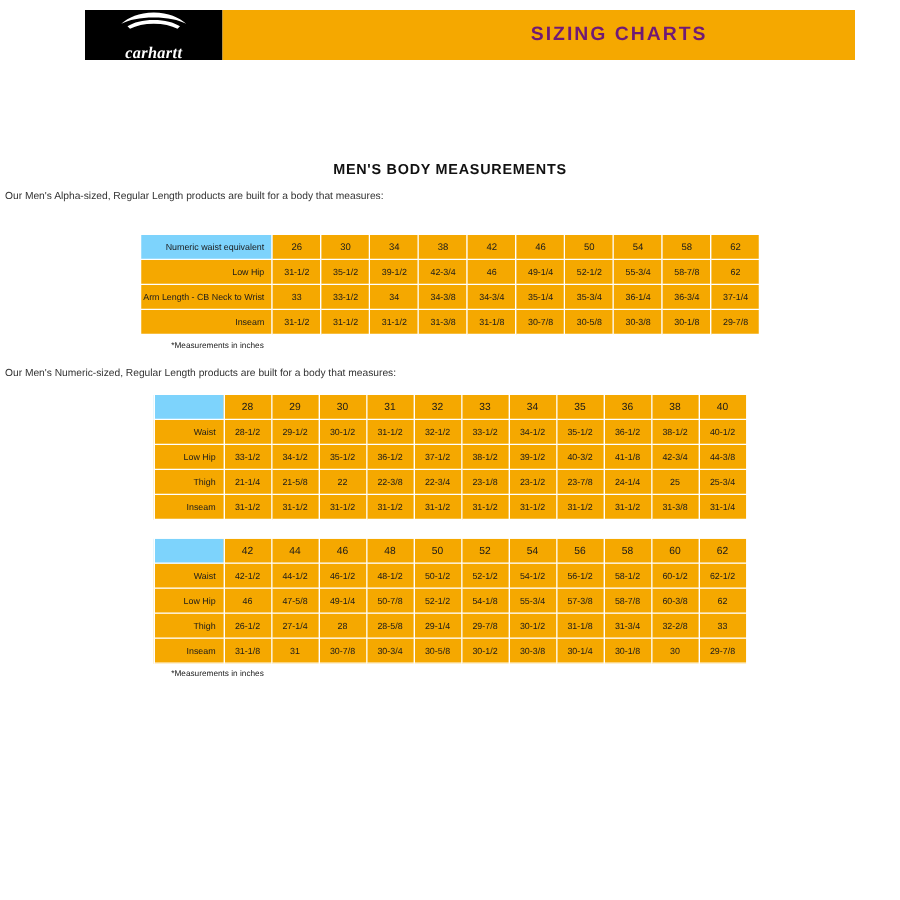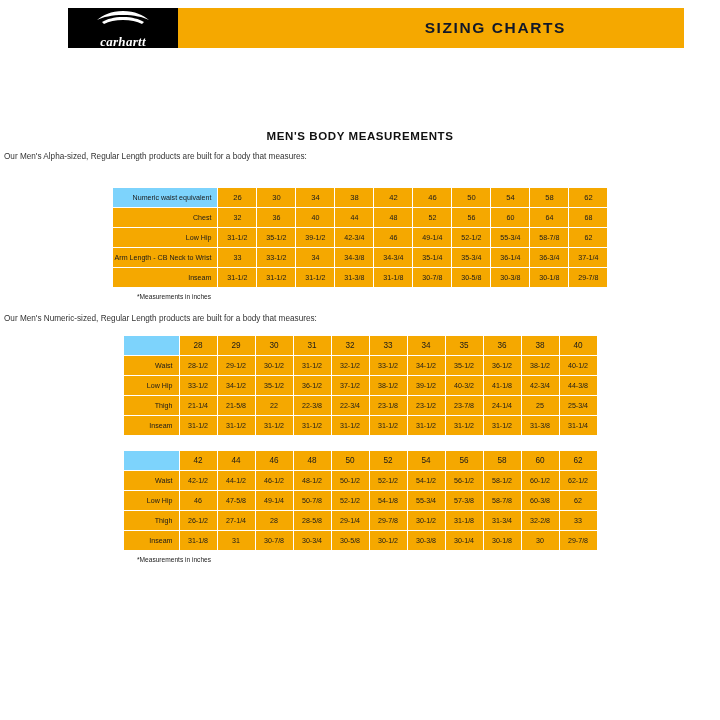--- a/index.html
+++ b/index.html
@@ -56,21 +56,21 @@
     flex: 1 1 auto;
     background: #F5A800;
     display: flex;
     align-items: center;
     justify-content: flex-end;
   }
   .header-title {
     font-size: 15.5px;
     font-weight: bold;
     letter-spacing: 1.6px;
-    color: #0f172a;
+    color: #701a75;
     padding-right: 118px;
   }
   .header-right {
     flex: 0 0 36px;
     background: #ffffff;
   }
 
   
   .content {
     padding: 0 0 0 0;
@@ -202,33 +202,20 @@
           <td class="val subhdr">34</td>
           <td class="val subhdr">38</td>
           <td class="val subhdr">42</td>
           <td class="val subhdr">46</td>
           <td class="val subhdr">50</td>
           <td class="val subhdr">54</td>
           <td class="val subhdr">58</td>
           <td class="val subhdr">62</td>
         </tr>
 
-        <tr>
-          <td class="lbl">Chest</td>
-          <td class="val">32</td>
-          <td class="val">36</td>
-          <td class="val">40</td>
-          <td class="val">44</td>
-          <td class="val">48</td>
-          <td class="val">52</td>
-          <td class="val">56</td>
-          <td class="val">60</td>
-          <td class="val">64</td>
-          <td class="val">68</td>
-        </tr>
 
 
         <tr>
           <td class="lbl">Low Hip</td>
           <td class="val">31-1/2</td>
           <td class="val">35-1/2</td>
           <td class="val">39-1/2</td>
           <td class="val">42-3/4</td>
           <td class="val">46</td>
           <td class="val">49-1/4</td>

